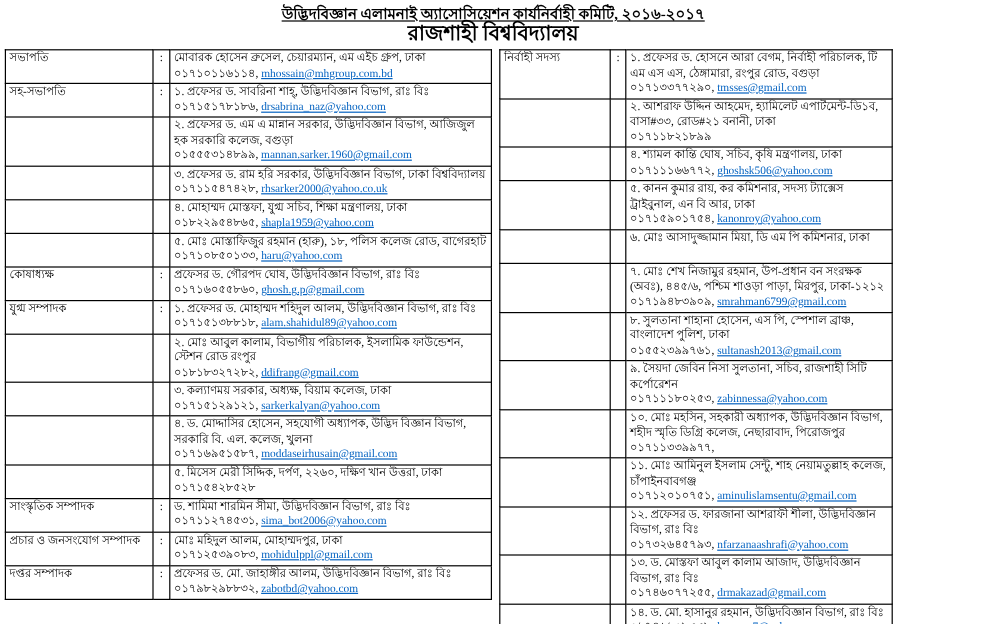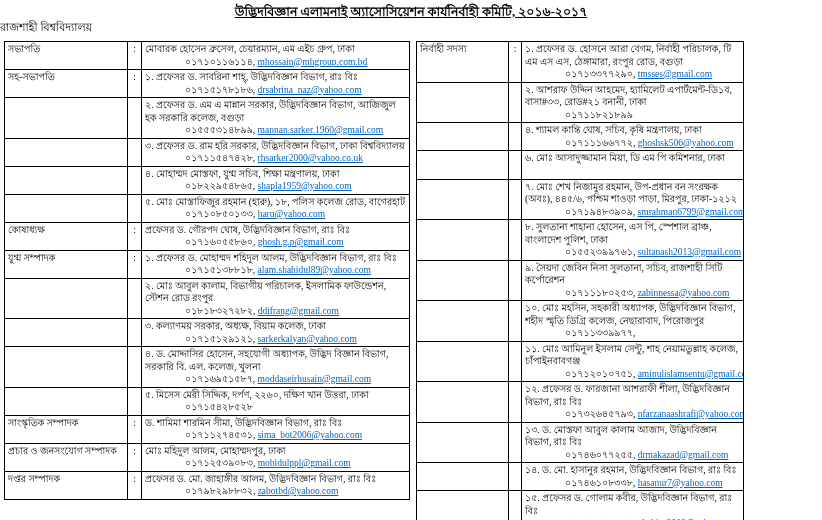--- a/index.html
+++ b/index.html
@@ -8,39 +8,39 @@
     font-family:"Liberation Serif","DejaVu Serif",serif;
     color:#000;
   }
   .page{width:822px;height:520px;position:relative;}
   .title{
     text-align:center;font-weight:bold;font-size:12.5px;line-height:16px;
     padding-top:4px;
     text-decoration:underline;
   }
   .subtitle{
-    text-align:left;font-weight:normal;font-size:11px;line-height:15px;
+    text-align:center;font-weight:bold;font-size:17px;line-height:15px;
   }
   .tables{
     display:flex;flex-direction:row;gap:6px;
     padding:6px 3px 0 4px;align-items:flex-start;
   }
   table.ctable{
     border-collapse:collapse;table-layout:fixed;
     font-size:9.5px;line-height:12.5px;
   }
   table.left{width:406px;}
   table.right{width:328px;}
   table.ctable td{
     border:1px solid #000;vertical-align:top;
     padding:1px 3px 1px 3px;overflow:hidden;
   }
   td.c-label{font-size:9.5px;}
   td.c-colon{text-align:center;padding-left:0;padding-right:0;}
-  .contact{white-space:nowrap;margin-left:40px;}
+  .contact{white-space:nowrap;}
   a.email{color:#0563c1;text-decoration:underline;cursor:pointer;}
   .blankline{height:13px;}
 </style>
 </head>
 <body>
 
 <div class="page">
   <div class="title">উদ্ভিদবিজ্ঞান এলামনাই অ্যাসোসিয়েশন কার্যনির্বাহী কমিটি, ২০১৬-২০১৭</div>
   <div class="subtitle">রাজশাহী বিশ্ববিদ্যালয়</div>
 
@@ -202,20 +202,28 @@
             <td class="c-colon"></td>
             <td class="c-detail">
               <div class="mtext">৪. শ্যামল কান্তি ঘোষ, সচিব, কৃষি মন্ত্রণালয়, ঢাকা</div>
               <div class="contact"><span>০১৭১১১৬৬৭৭২</span><span>, </span><a class="email">ghoshsk506@yahoo.com</a></div>
             </td>
           </tr>
           <tr>
             <td class="c-label"></td>
             <td class="c-colon"></td>
             <td class="c-detail">
+              <div class="mtext">৫. কানন কুমার রায়, কর কমিশনার, সদস্য ট্যাক্সেস ট্রাইবুনাল, এন বি আর, ঢাকা</div>
+              <div class="contact"><span>০১৭১৫৯০১৭৫৪</span><span>, </span><a class="email">kanonroy@yahoo.com</a></div>
+            </td>
+          </tr>
+          <tr>
+            <td class="c-label"></td>
+            <td class="c-colon"></td>
+            <td class="c-detail">
               <div class="mtext">৬. মোঃ আসাদুজ্জামান মিয়া, ডি এম পি কমিশনার, ঢাকা</div>
               <div class="blankline"></div>
             </td>
           </tr>
           <tr>
             <td class="c-label"></td>
             <td class="c-colon"></td>
             <td class="c-detail">
               <div class="mtext">৭. মোঃ শেখ নিজামুর রহমান, উপ-প্রধান  বন সংরক্ষক (অবঃ), ৪৪৫/৬, পশ্চিম শাওড়া পাড়া, মিরপুর,  ঢাকা-১২১২</div>
               <div class="contact"><span>০১৭১৯৪৮৩৯০৯</span><span>, </span><a class="email">smrahman6799@gmail.com</a></div>

